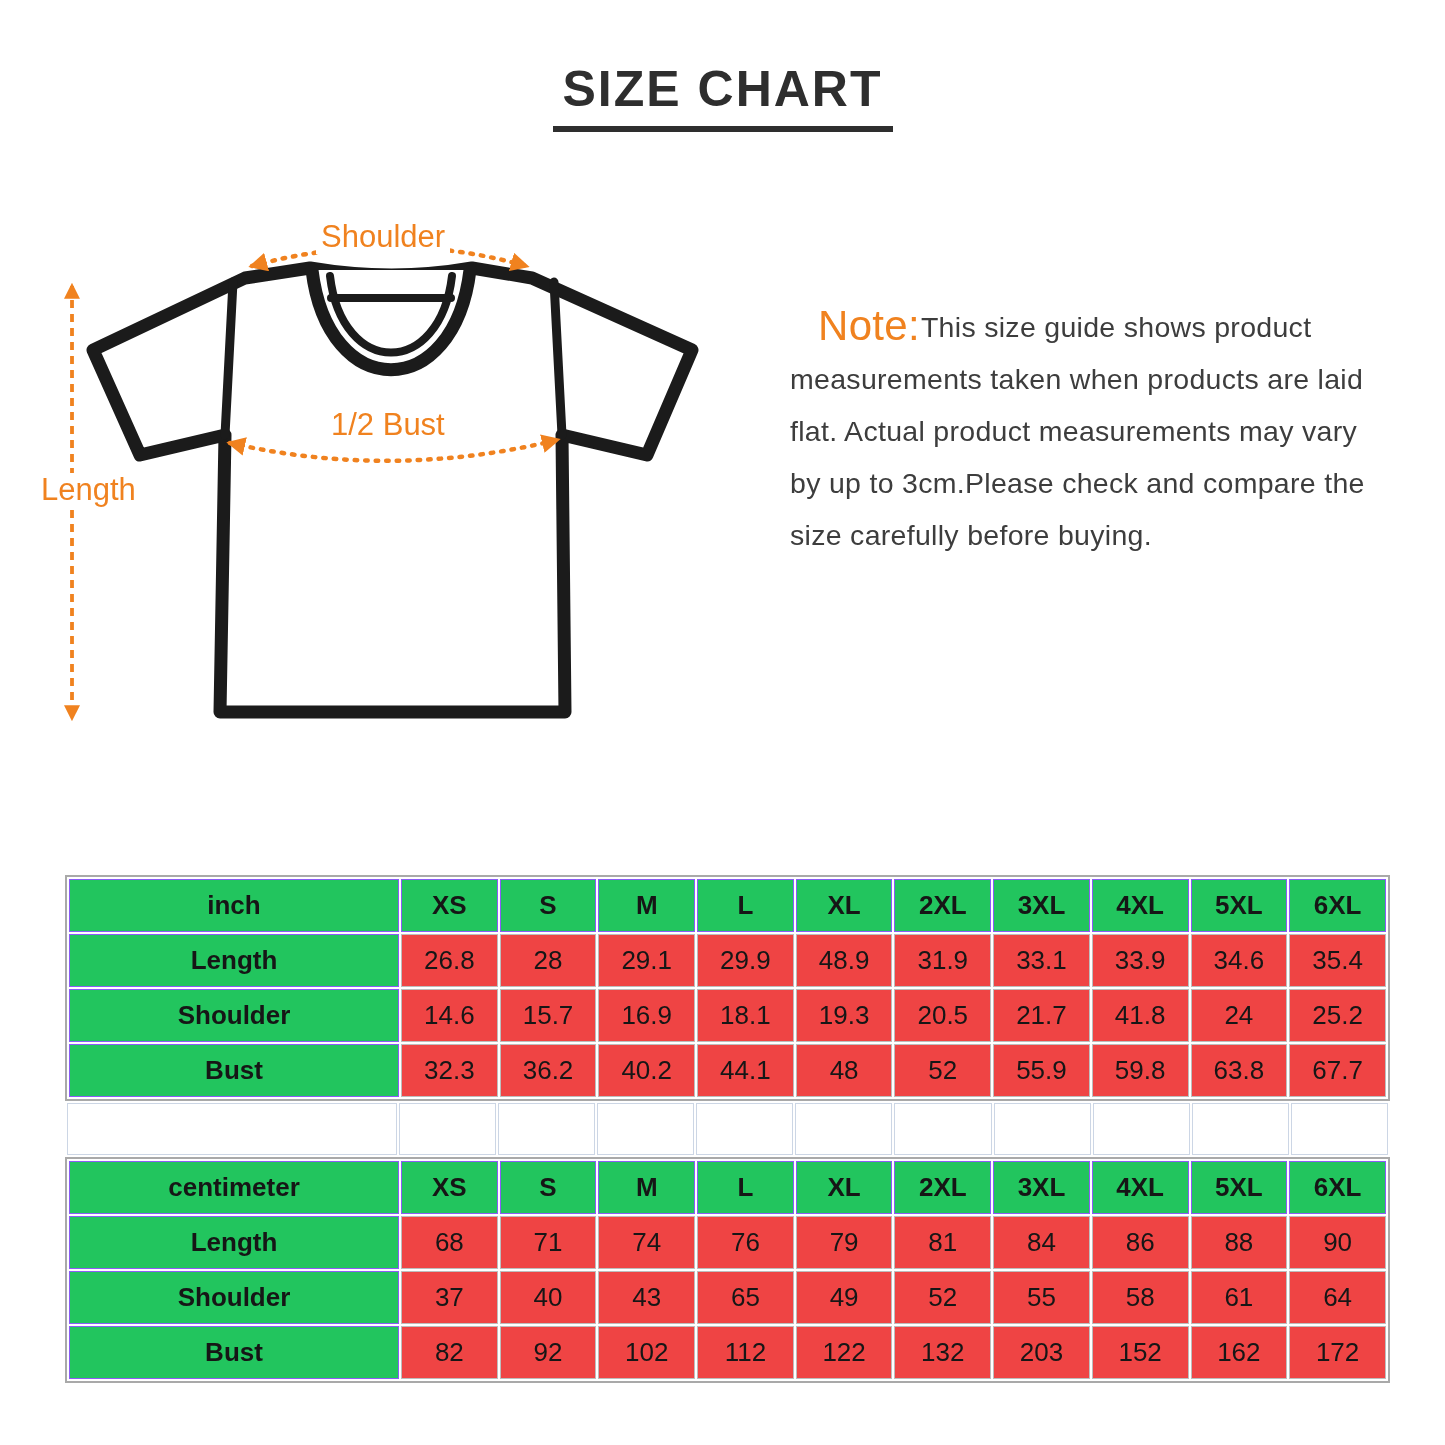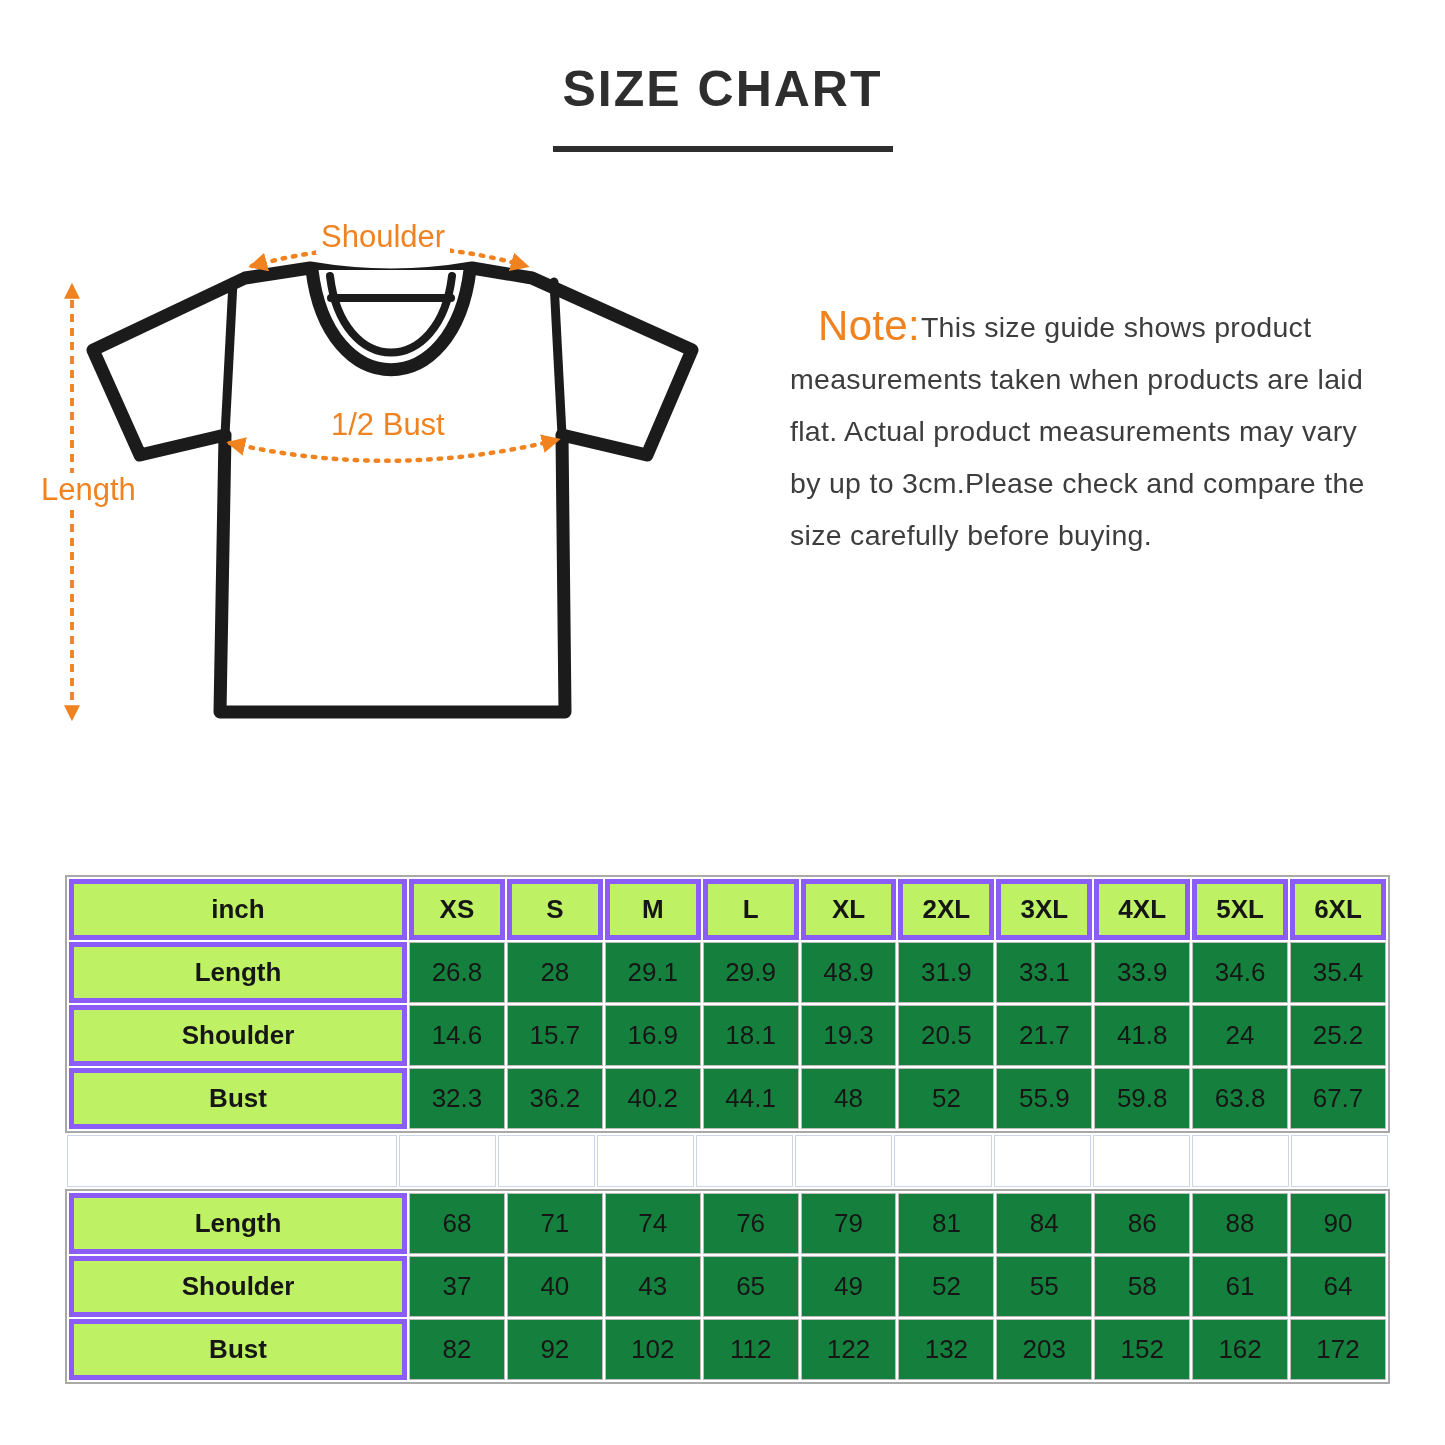--- a/index.html
+++ b/index.html
@@ -6,21 +6,21 @@
   body {
     width: 1445px; height: 1445px; position: relative; overflow: hidden;
     font-family: "Liberation Sans", sans-serif;
   }
 
   
   .title-wrap { position: absolute; left: 0; right: 0; top: 60px; text-align: center; }
   .title-wrap h1 {
     display: inline-block; margin: 0; font-size: 50px; font-weight: 700;
     letter-spacing: 2px; color: #2e2e2e;
-    padding: 0 10px 28px 10px; border-bottom: 6px solid #2e2e2e;
+    padding: 0 10px 8px 10px; border-bottom: 6px solid #2e2e2e;
   }
 
   
   .diagram { position: absolute; left: 40px; top: 218px; width: 700px; height: 545px; }
   .diagram svg { position: absolute; left: 0; top: 0; }
   .diag-label {
     position: absolute; color: #F0821F; background: #ffffff;
     font-size: 31px; line-height: 34px; padding: 0 5px; white-space: nowrap;
   }
   .lbl-shoulder { left: 276px; top: 2px; }
@@ -42,24 +42,24 @@
     width: 100%; border-collapse: separate; border-spacing: 2px;
     table-layout: fixed; background: #ffffff;
   }
   table.size-table.bordered { border: 2px solid #a9a9a9; }
   .size-table th, .size-table td {
     height: 49px; text-align: center; vertical-align: middle;
     font-size: 26px; color: #161616; overflow: hidden;
   }
   .size-table th:first-child, .size-table td:first-child { width: 326px; }
   .bordered th {
-    background: #bef264; border: 5px solid #8b5cf6; font-weight: 700;
+    background: #22c55e; border: 1px solid #8b5cf6; font-weight: 700;
   }
   .bordered td {
-    background: #15803d; border: 1px solid #bdbdbd; font-weight: 400;
+    background: #ef4444; border: 1px solid #bdbdbd; font-weight: 400;
   }
   table.spacer-table td {
     height: 48px; background: #ffffff; border: 1px solid #ccd6e5;
   }
 </style>
 </head>
 <body>
 
 <div class="title-wrap">
   <h1>SIZE CHART</h1>
@@ -169,20 +169,33 @@
           <td></td>
           <td></td>
           <td></td>
           <td></td>
         </tr>
       </tbody>
     </table>
   <table class="size-table bordered">
       <tbody>
         <tr>
+          <th>centimeter</th>
+          <th>XS</th>
+          <th>S</th>
+          <th>M</th>
+          <th>L</th>
+          <th>XL</th>
+          <th>2XL</th>
+          <th>3XL</th>
+          <th>4XL</th>
+          <th>5XL</th>
+          <th>6XL</th>
+        </tr>
+        <tr>
           <th>Length</th>
           <td>68</td>
           <td>71</td>
           <td>74</td>
           <td>76</td>
           <td>79</td>
           <td>81</td>
           <td>84</td>
           <td>86</td>
           <td>88</td>

